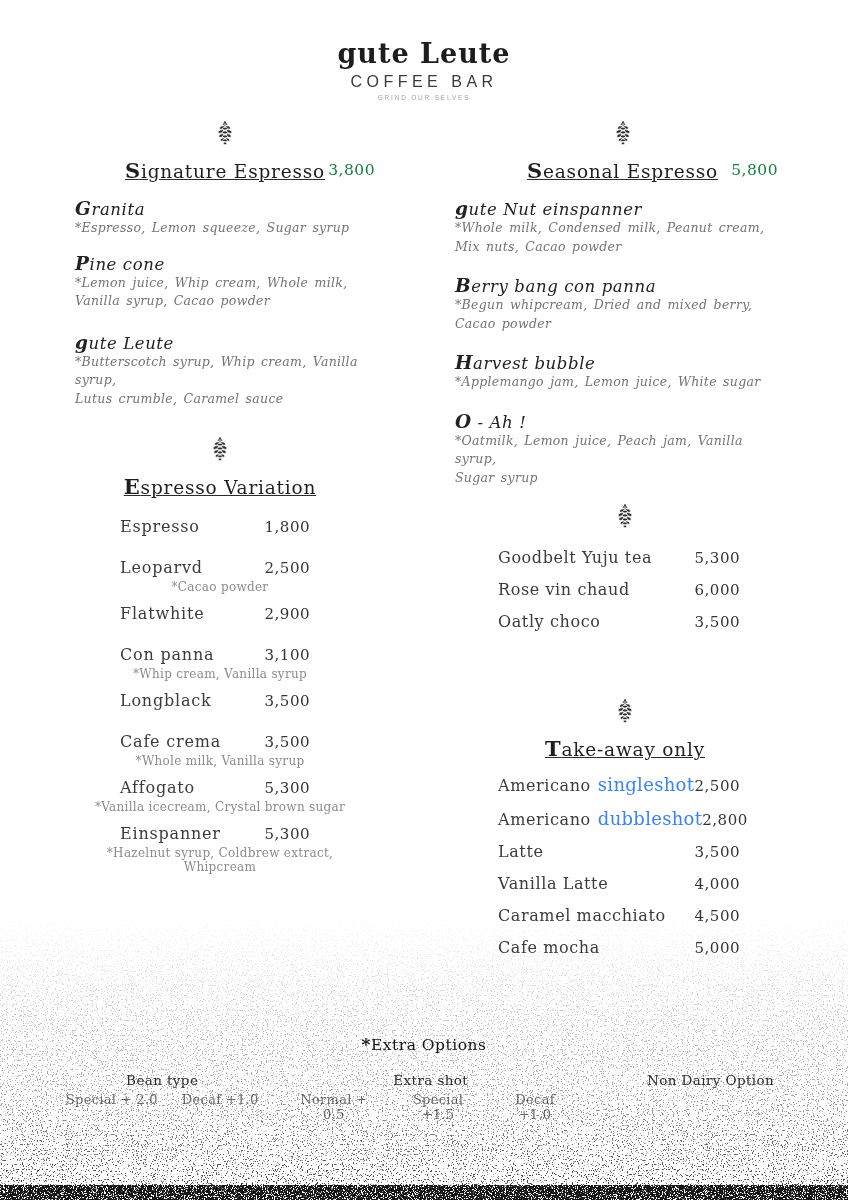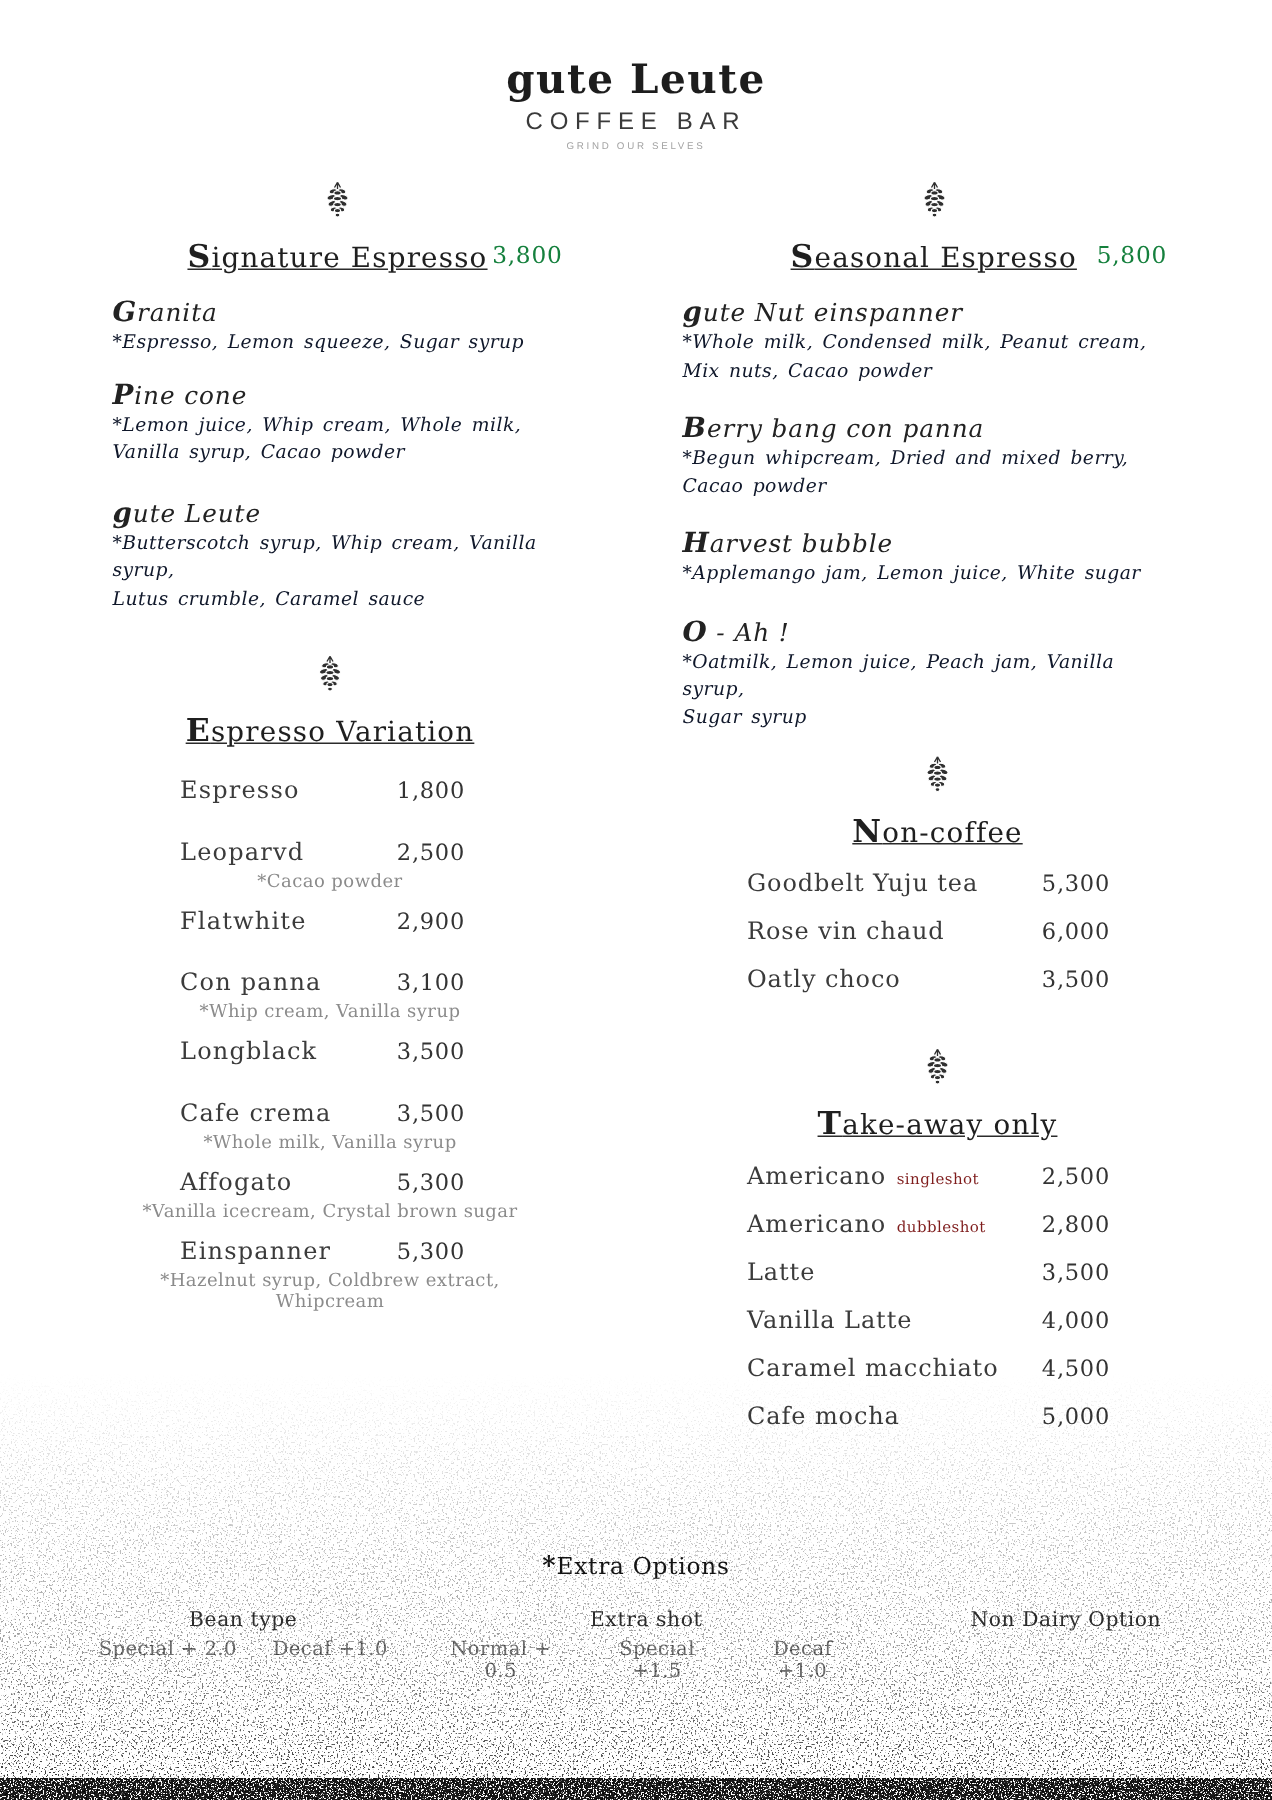--- a/index.html
+++ b/index.html
@@ -23,21 +23,21 @@
   .sec-head{position:relative;text-align:center;text-decoration:underline;}
   .sec-title{font-size:18.5px;letter-spacing:0.8px;color:#1f1f1f;}
   .sec-title b{font-size:21px;font-weight:700;}
   .sec-price{position:absolute;right:0;top:3px;font-size:15.5px;color:#15803d;letter-spacing:0.5px;}
   .sec-seasonal .sec-price{right:12px;}
 
   
   .menu-item{margin-top:15px;text-align:left;font-style:italic;}
   .item-name{font-size:16.5px;letter-spacing:0.6px;color:#222;}
   .item-name b{font-size:18.5px;font-weight:700;}
-  .item-desc{font-size:12.5px;line-height:1.48;color:#0f172a;letter-spacing:0.3px;word-spacing:2px;}
+  .item-desc{font-size:12.5px;line-height:1.48;color:#737373;letter-spacing:0.3px;word-spacing:2px;}
   .menu-item .item-desc:first-of-type{margin-top:3px;}
 
   
   .sec-signature{position:absolute;left:75px;top:120px;width:300px;}
   .sec-seasonal {position:absolute;left:455px;top:120px;width:335px;}
   .sec-variation{position:absolute;left:75px;top:436px;width:290px;}
   .sec-noncoffee{position:absolute;left:470px;top:503px;width:310px;}
   .sec-takeaway {position:absolute;left:470px;top:698px;width:310px;}
 
   
@@ -46,21 +46,21 @@
   .v-item.has-desc + .v-item{margin-top:10px;}
   .v-row{display:flex;justify-content:space-between;align-items:baseline;padding:0 55px 0 45px;}
   .v-name{font-size:16px;letter-spacing:0.8px;color:#3b3b3b;}
   .v-price{font-size:15px;letter-spacing:0.5px;color:#333;}
   .v-desc{text-align:center;font-size:12px;color:#8b8b8b;letter-spacing:0.3px;margin-top:3px;}
 
   
   .s-list{margin-top:10px;}
   .s-row{display:flex;justify-content:space-between;align-items:baseline;padding:0 40px 0 28px;margin-top:13px;}
   .s-name{font-size:16px;letter-spacing:0.6px;color:#3b3b3b;}
-  .s-suffix{font-size:10px;color:#7f1d1d;margin-left:7px;letter-spacing:0.3px;}
+  .s-suffix{font-size:18px;color:#3b82f6;margin-left:7px;letter-spacing:0.3px;}
   .s-price{font-size:15px;letter-spacing:0.5px;color:#333;}
 
   
   .extra{position:absolute;left:0;right:0;top:1034px;text-align:center;}
   .extra-title{font-size:15.5px;color:#141414;letter-spacing:0.5px;}
   .extra-title b{font-size:17px;font-weight:700;}
   .extra-groups{display:flex;margin-top:18px;padding:0 50px;gap:18px;}
   .extra-group{flex:0 0 auto;}
   .g-bean{width:30%;}
   .g-shot{width:37%;}
@@ -218,23 +218,20 @@
           </div>
         <div class="v-desc">*Hazelnut syrup, Coldbrew extract, Whipcream</div>
       </div>
     </div>
   </div>
 
   <div class="sec-noncoffee">
     <div class="icon-wrap"><svg class="pinecone-icon" width="24" height="28" viewBox="0 0 24 28">
           <use href="#pinecone"></use>
         </svg></div>
-    <div class="sec-head">
-      <span class="sec-title"><b>N</b><span>on-coffee</span></span>
-    </div>
     <div class="s-list">
       <div class="s-row">
           <span class="s-name">Goodbelt Yuju tea</span>
           <span class="s-price">5,300</span>
         </div>
       <div class="s-row">
           <span class="s-name">Rose vin chaud</span>
           <span class="s-price">6,000</span>
         </div>
       <div class="s-row">

